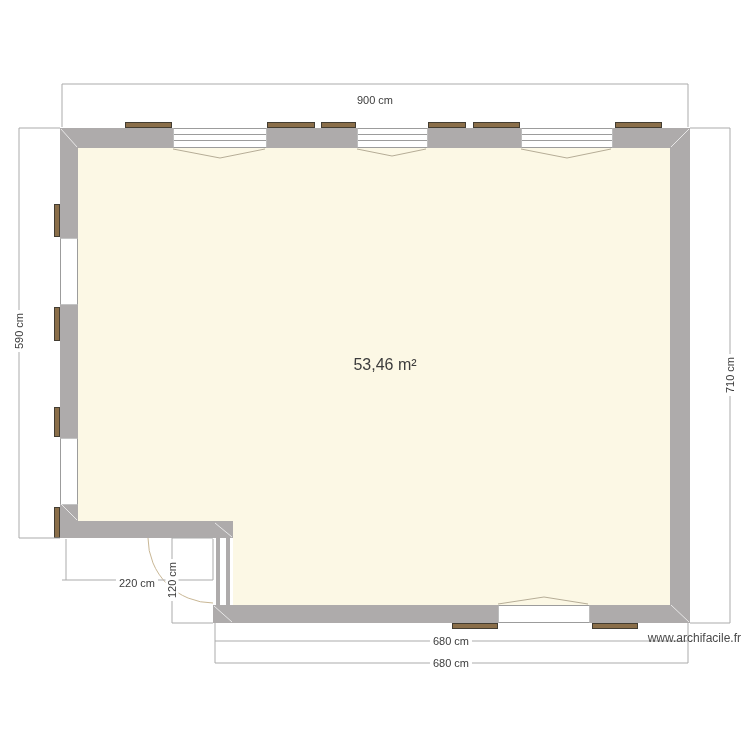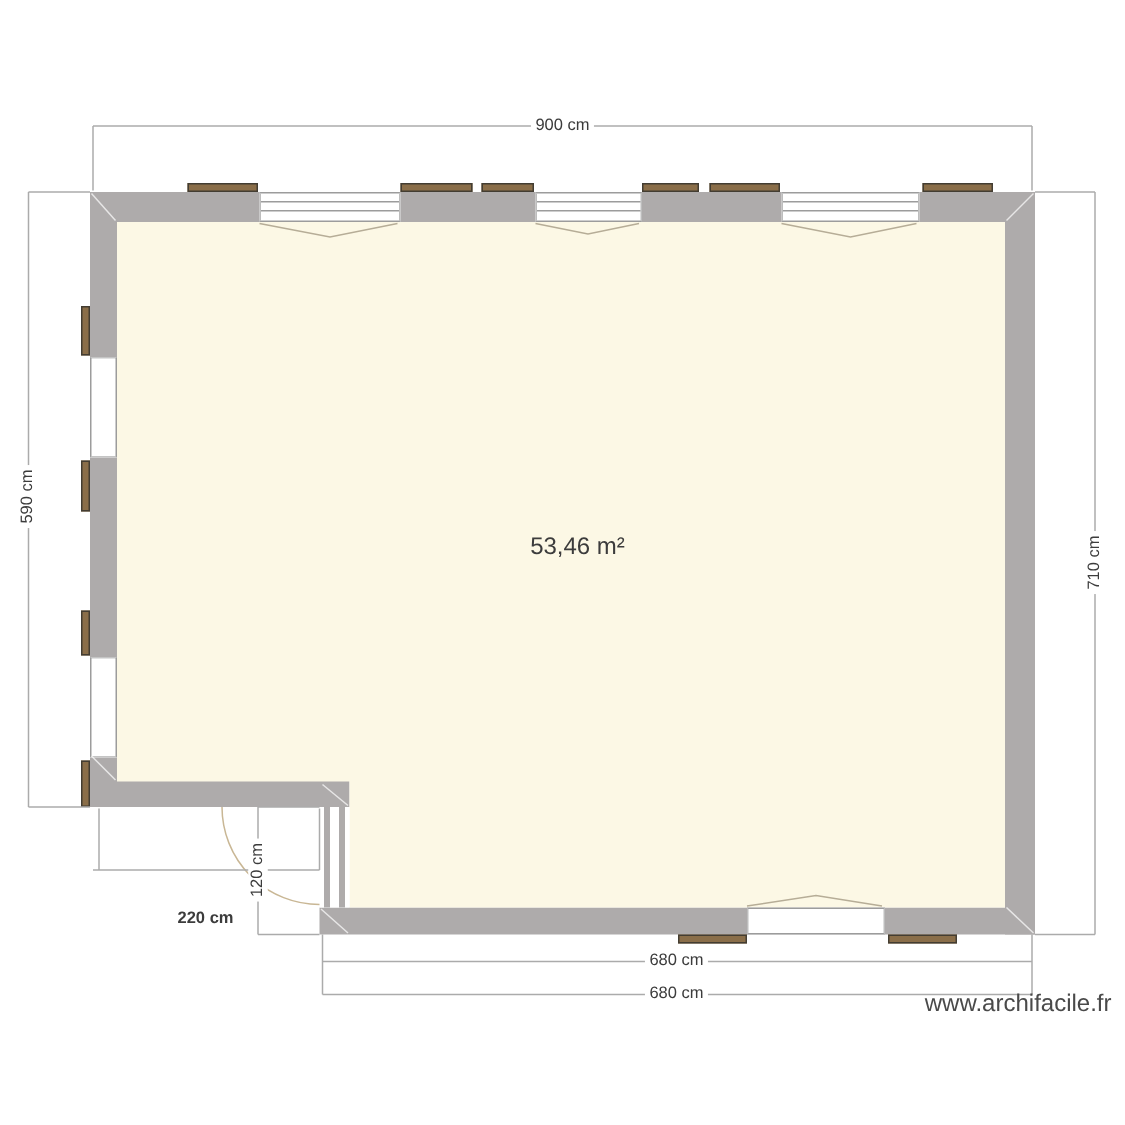--- a/index.html
+++ b/index.html
@@ -24,22 +24,22 @@
   .shutter-v{position:absolute;width:4px;background:var(--shutter);
     border:1px solid var(--shutter_border);}
   .door-opening{position:absolute;left:213px;top:538px;width:20px;height:67px;background:#fff;}
   .door-leaf{position:absolute;top:538px;width:4px;height:67px;background:var(--wall);}
   .overlay{position:absolute;left:0;top:0;}
   .dim{position:absolute;font-size:11px;line-height:13px;color:var(--label_text);
     background:#fff;padding:0 3px;white-space:nowrap;transform:translate(-50%,-50%);}
   .dim.vert{transform:translate(-50%,-50%) rotate(-90deg);}
   .area-label{position:absolute;left:385px;top:365px;transform:translate(-50%,-50%);
     font-size:16px;color:var(--label_text);white-space:nowrap;}
-  .watermark{position:absolute;left:741px;top:670px;transform:translate(-100%,-50%);
-    font-size:16px;color:var(--watermark_text);white-space:nowrap;}
+  .watermark{position:absolute;left:741px;top:638px;transform:translate(-100%,-50%);
+    font-size:12px;color:var(--watermark_text);white-space:nowrap;}
 </style>
 </head>
 <body>
 
 <div class="canvas">
 
   <div class="wall" style="left:60px;top:128px;width:630px;height:20px;"></div>
   <div class="wall" style="left:60px;top:128px;width:18px;height:410px;"></div>
   <div class="wall" style="left:670px;top:128px;width:20px;height:495px;"></div>
   <div class="wall" style="left:213px;top:605px;width:477px;height:18px;"></div>
@@ -121,24 +121,24 @@
       <line x1="172" y1="538" x2="172" y2="623"></line>
       <line x1="172" y1="538" x2="213" y2="538"></line>
       <line x1="172" y1="623" x2="213" y2="623"></line>
       <line x1="215" y1="641" x2="688" y2="641"></line>
       <line x1="215" y1="663" x2="688" y2="663"></line>
       <line x1="215" y1="623" x2="215" y2="663"></line>
       <line x1="688" y1="623" x2="688" y2="663"></line>
     </g>
   </svg>
 
-  <div class="dim" style="left:375px;top:84px;text-align:right;">900 cm</div>
+  <div class="dim" style="left:375px;top:100px;text-align:right;">900 cm</div>
   <div class="dim vert" style="left:19px;top:331px;">590 cm</div>
   <div class="dim vert" style="left:730px;top:375px;">710 cm</div>
-  <div class="dim" style="left:137px;top:613px;font-weight:bold;">220 cm</div>
+  <div class="dim" style="left:137px;top:583px;">220 cm</div>
   <div class="dim vert" style="left:172px;top:580px;">120 cm</div>
   <div class="dim" style="left:451px;top:641px;">680 cm</div>
   <div class="dim" style="left:451px;top:663px;">680 cm</div>
 
   <div class="area-label">53,46 m²</div>
 
   <div class="watermark">www.archifacile.fr</div>
 
 </div>
 

